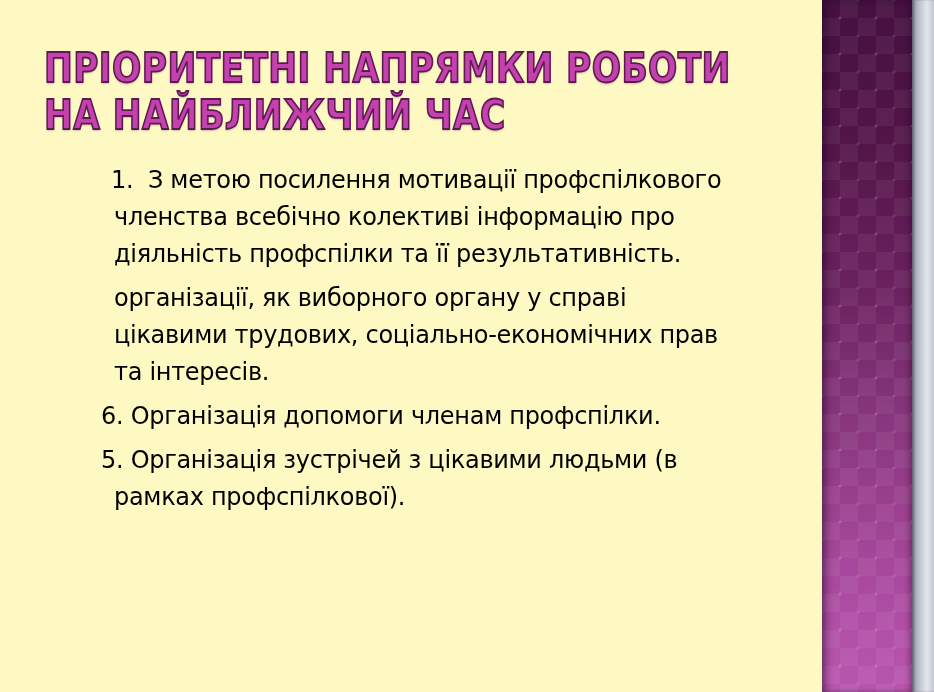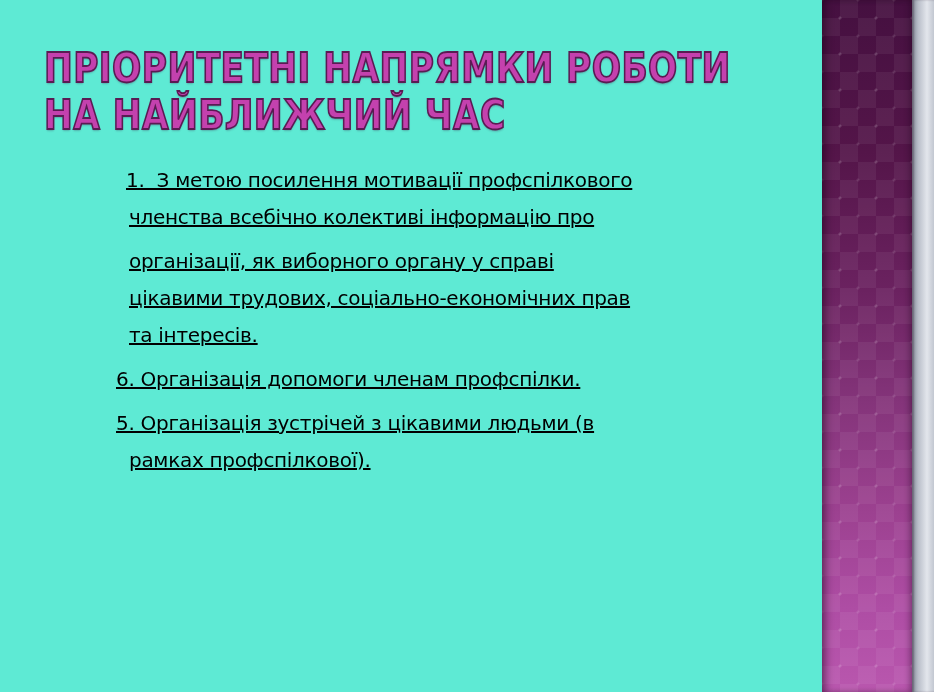--- a/index.html
+++ b/index.html
@@ -1,20 +1,20 @@
 <!DOCTYPE html>
 <html><head>
 <meta charset="utf-8">
 <style>
   html, body { margin: 0; padding: 0; background: #ffffff; }
   .slide {
     position: relative;
     width: 934px;
     height: 692px;
-    background: #5eead4;
+    background: #fef9c3;
     overflow: hidden;
     font-family: "DejaVu Sans", sans-serif;
   }
 
   
   .sidebar {
     position: absolute;
     top: 0;
     left: 822px;
     width: 90px;
@@ -62,28 +62,27 @@
     transform: scaleX(0.86);
     transform-origin: left top;
     white-space: pre;
   }
   .title .t-line { display: block; }
 
   
   .content {
     position: absolute;
     top: 162px;
-    left: 129px;
+    left: 114px;
     width: 790px;
     z-index: 2;
     color: #000000;
-    font-size: 20px;
+    font-size: 24px;
     line-height: 37px;
     letter-spacing: -0.3px;
-    text-decoration: underline;
   }
   .item { margin: 0 0 7px 0; }
   .line { white-space: pre; }
   .first { margin-left: -13px; }
   .item-1 .first { margin-left: -3px; }
 </style>
 </head>
 <body>
 
 <div class="slide">
@@ -91,20 +90,21 @@
   <div class="sidebar"></div>
   <div class="edge-strip"></div>
 
   <h1 class="title"><span class="t-line">ПРІОРИТЕТНІ НАПРЯМКИ РОБОТИ</span><span class="t-line">НА НАЙБЛИЖЧИЙ ЧАС</span></h1>
 
   <div class="content">
 
     <div class="item item-1">
       <div class="line first">1.  З метою посилення мотивації профспілкового</div>
       <div class="line">членства всебічно колективі інформацію про</div>
+      <div class="line">діяльність профспілки та її результативність.</div>
     </div>
 
     <div class="item item-2">
       <div class="line">організації, як виборного органу у справі</div>
       <div class="line">цікавими трудових, соціально-економічних прав</div>
       <div class="line">та інтересів.</div>
     </div>
 
     <div class="item item-3">
       <div class="line first">6. Організація допомоги членам профспілки.</div>

